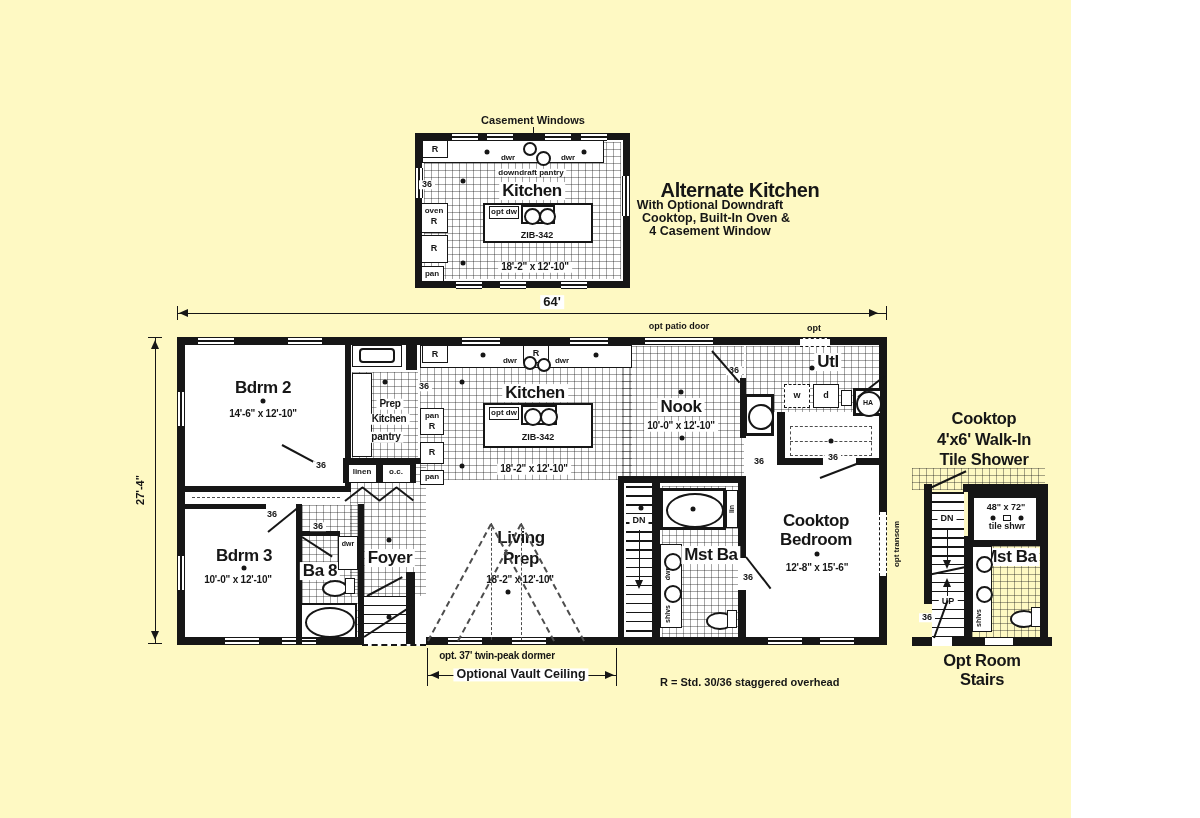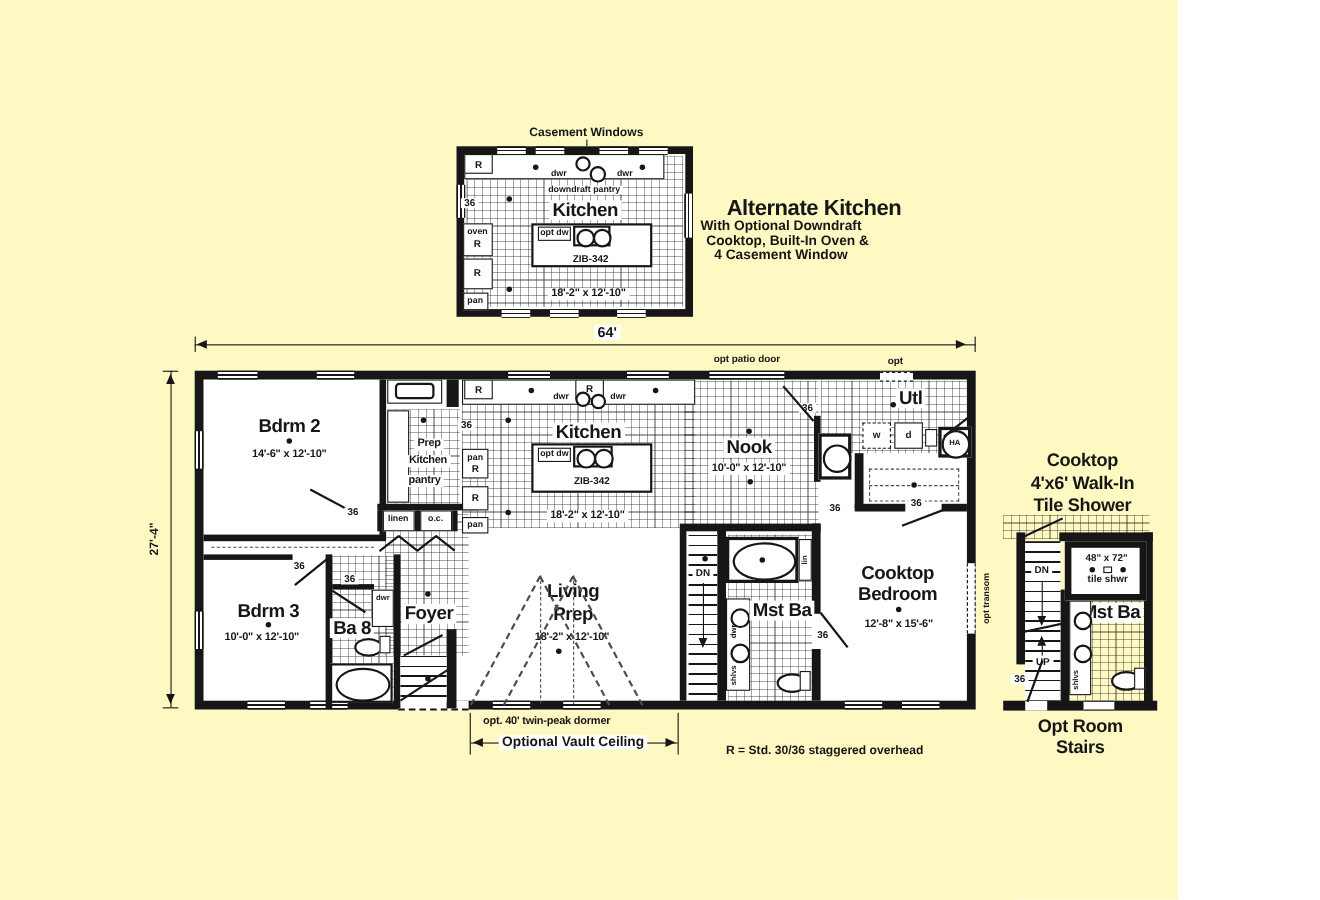--- a/index.html
+++ b/index.html
@@ -307,21 +307,21 @@
   <span class="lbl xxs vt" style="left:732px;top:509px">lin</span>
   <i class="cab" style="left:660px;top:544px;width:22px;height:84px"></i>
   <i class="oval" style="left:664px;top:553px;width:14px;height:14px"></i>
   <i class="oval" style="left:664px;top:585px;width:14px;height:14px"></i>
   <span class="lbl xxs vt" style="left:668px;top:574px">dwr</span>
   <span class="lbl xxs vt" style="left:668px;top:614px">shlvs</span>
   <span class="lbl rn bg" style="left:711px;top:555px">Mst Ba</span>
   <i class="oval" style="left:706px;top:612px;width:24px;height:14px"></i>
   <i class="cab" style="left:727px;top:610px;width:10px;height:18px"></i>
 
-  <span class="lbl rs" style="left:497px;top:656px;font-weight:600">opt. 40' twin-peak dormer</span>
+  <span class="lbl rs" style="left:497px;top:656px;font-weight:600">opt. 37' twin-peak dormer</span>
   <i class="dimv" style="left:427px;top:648px;height:38px"></i>
   <i class="dimv" style="left:616px;top:648px;height:38px"></i>
   <i class="dimh" style="left:428px;top:675px;width:188px"></i>
   <i class="tri aL" style="left:430px;top:671px"></i>
   <i class="tri aR" style="left:605px;top:671px"></i>
   <span class="lbl t12 bg" style="left:521px;top:675px">Optional Vault Ceiling</span>
   <span class="lbl-l" style="left:660px;top:682px;font-size:11px;font-weight:600">R = Std. 30/36 staggered overhead</span>
 
   <span class="lbl t16" style="left:984px;top:419px">Cooktop</span>
   <span class="lbl t16" style="left:984px;top:440px">4'x6' Walk-In</span>

